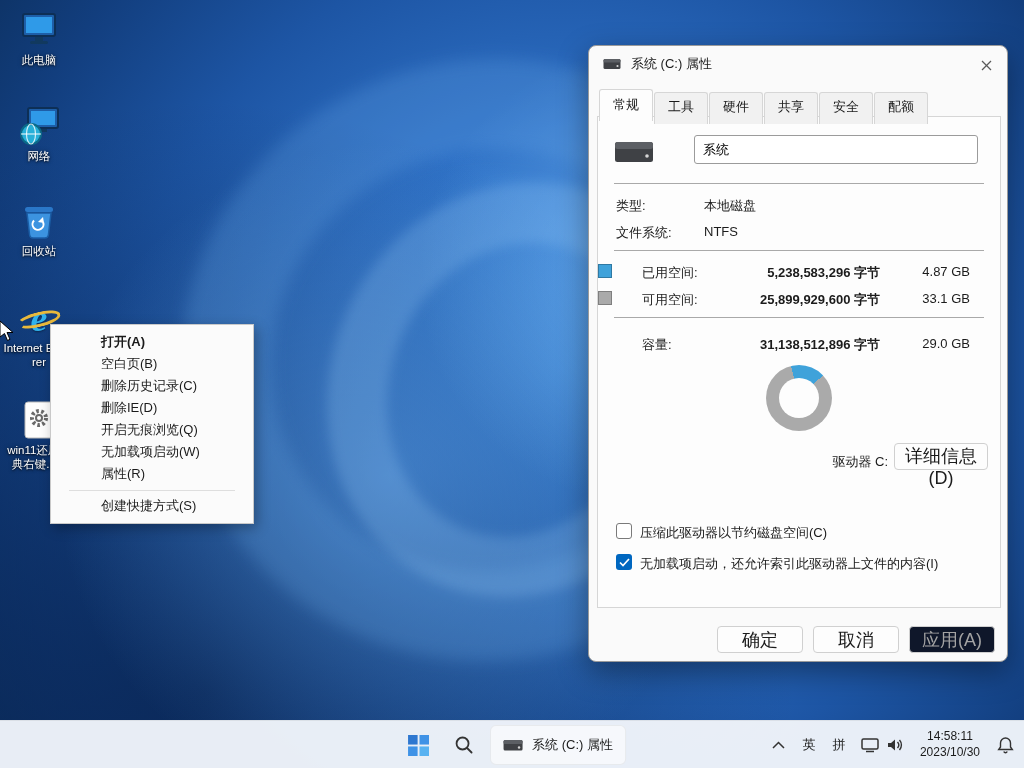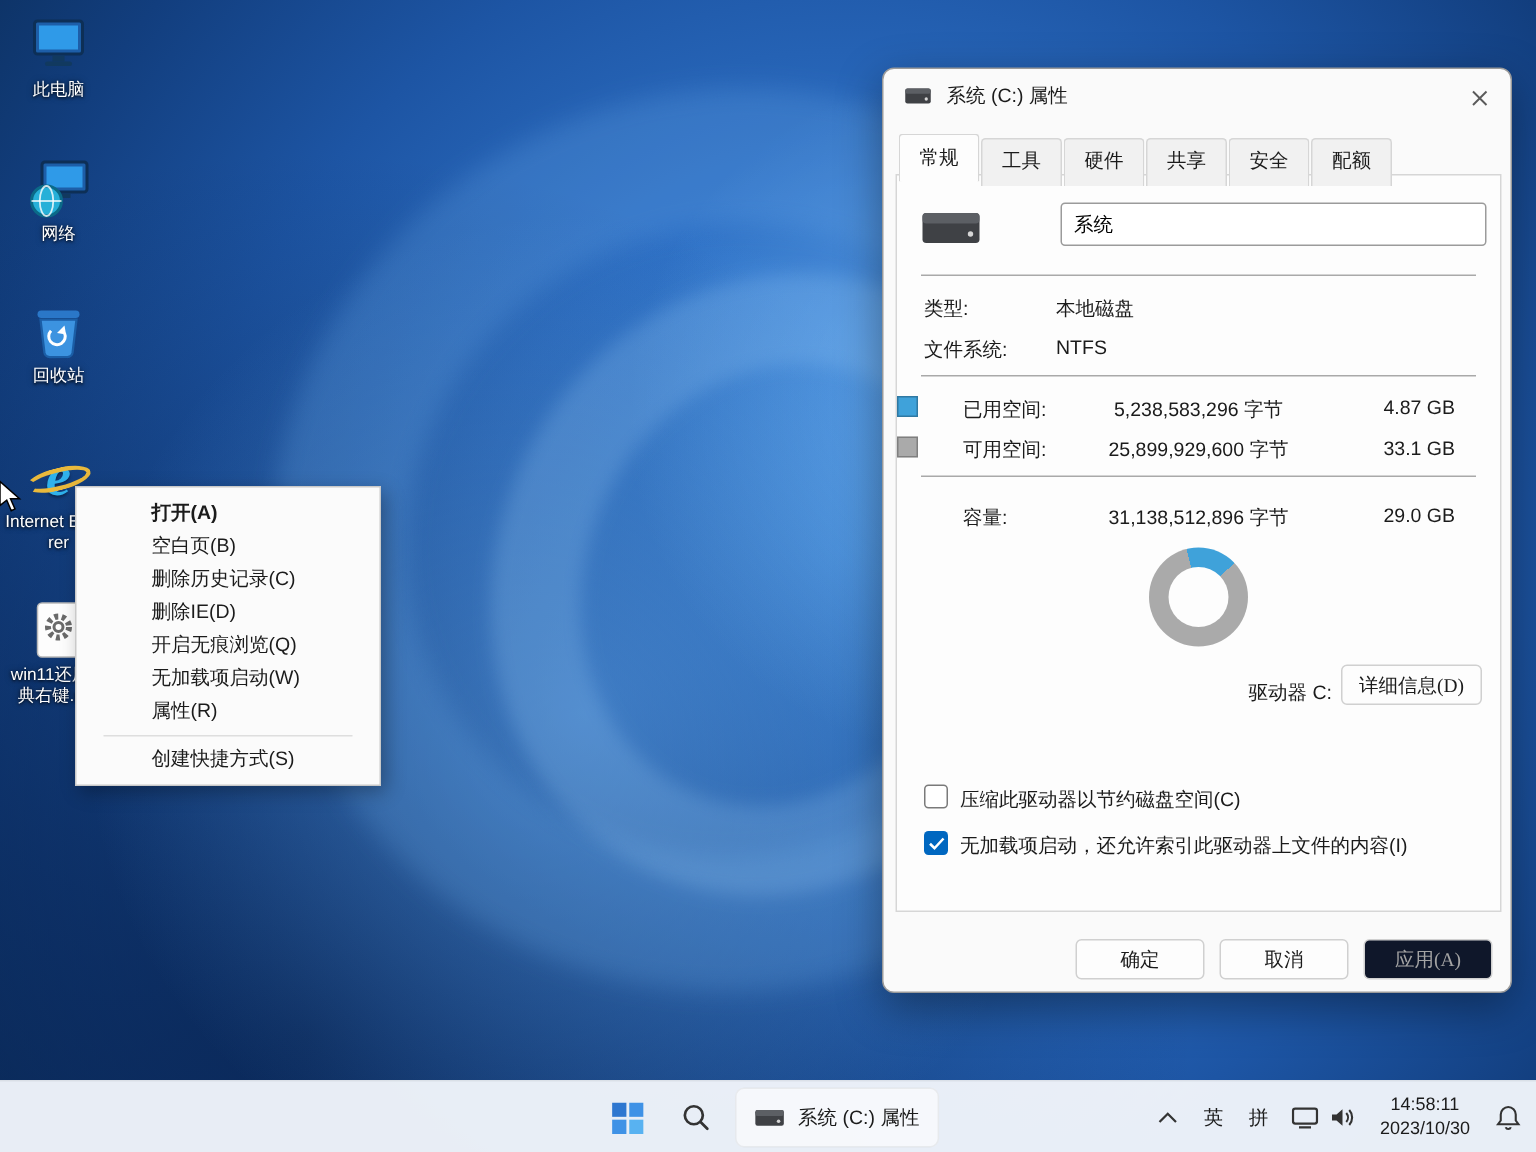--- a/index.html
+++ b/index.html
@@ -49,32 +49,32 @@
 
   .tabs { position:absolute; left:10px; top:46px; display:flex; z-index:3; }
   .tab { padding:5px 13px 5px; font-size:13px; background:#f1f1f1; border:1px solid #d6d6d6;
     border-bottom:none; border-radius:3px 3px 0 0; margin-right:1px; }
   .tab.active { background:#fdfdfd; padding:6px 13px 7px; position:relative; top:-3px; }
 
   .page { position:absolute; left:8px; top:70px; width:404px; height:492px;
     background:#fdfdfd; border:1px solid #d6d6d6; }
   .page .abs { position:absolute; font-size:13px; }
   .hr { position:absolute; left:16px; right:16px; height:1px; background:#a9a9a9; }
-  .vol-input { position:absolute; left:109px; top:18px; width:284px; height:29px;
+  .vol-input { position:absolute; left:96px; top:18px; width:284px; height:29px;
     border:1px solid #9b9b9b; border-radius:3px; padding:0 8px; font-size:13px;
     font-family:inherit; background:#fff; }
   .legend { position:absolute; width:14px; height:14px; border:1px solid rgba(0,0,0,.25); }
-  .bytes { position:absolute; left:120px; width:162px; text-align:center; }
+  .bytes { position:absolute; left:120px; width:162px; text-align:right;font-weight:bold; }
   .gbs { position:absolute; left:288px; width:84px; text-align:right; }
 
   .donut { position:absolute; left:168px; top:248px; width:66px; height:66px; border-radius:50%; }
   .donut-hole { position:absolute; left:13px; top:13px; width:40px; height:40px;
     border-radius:50%; background:#fdfdfd; }
 
-  .btn { font-size:13px; font-family:Liberation Serif, serif; background:#fdfdfd; border:1px solid #d0d0d0;
+  .btn { font-size:18px; font-family:Liberation Sans, sans-serif; background:#fdfdfd; border:1px solid #d0d0d0;
     border-radius:4px; color:#1b1b1b; cursor:default; }
   .btn.disabled { color:#a3a3a3; background:#0f172a; }
   .details-btn { position:absolute; left:296px; top:326px; width:94px; height:27px; }
 
   .cb-box { position:absolute; left:18px; width:16px; height:16px; background:#fff;
     border:1px solid #7a7a7a; border-radius:3px; display:flex; align-items:center; justify-content:center; }
   .cb-box.checked { border:none; }
   .cb-label { position:absolute; left:42px; font-size:13px; }
 
   .footer-buttons { position:absolute; right:12px; top:580px; display:flex; gap:10px; }

